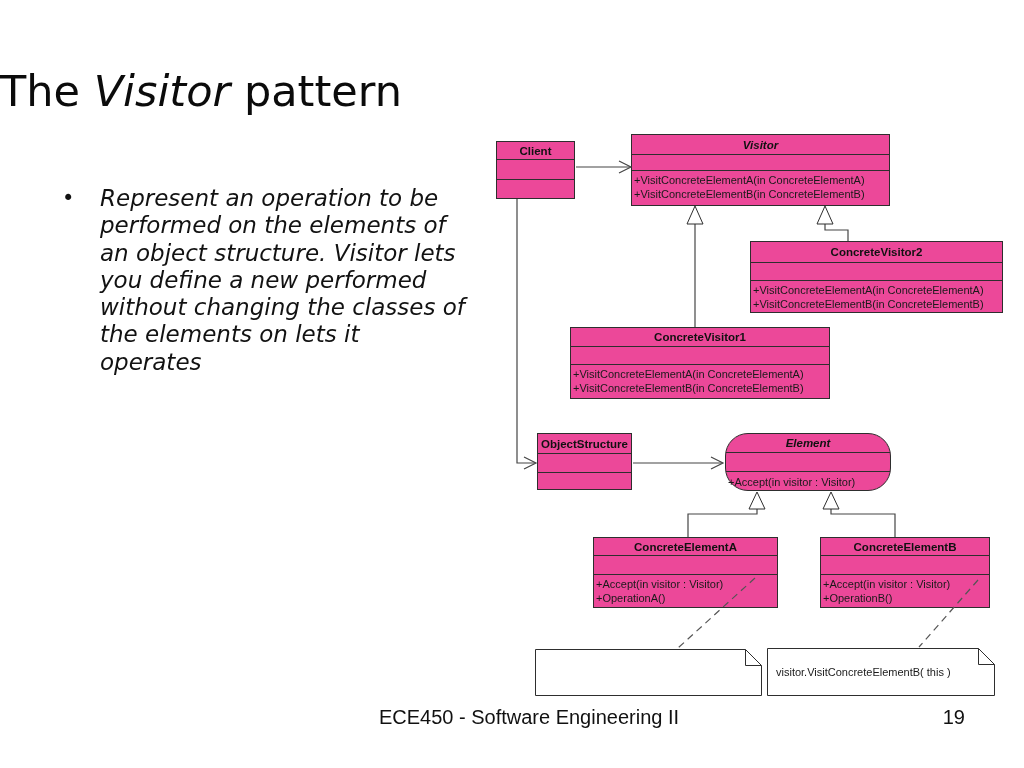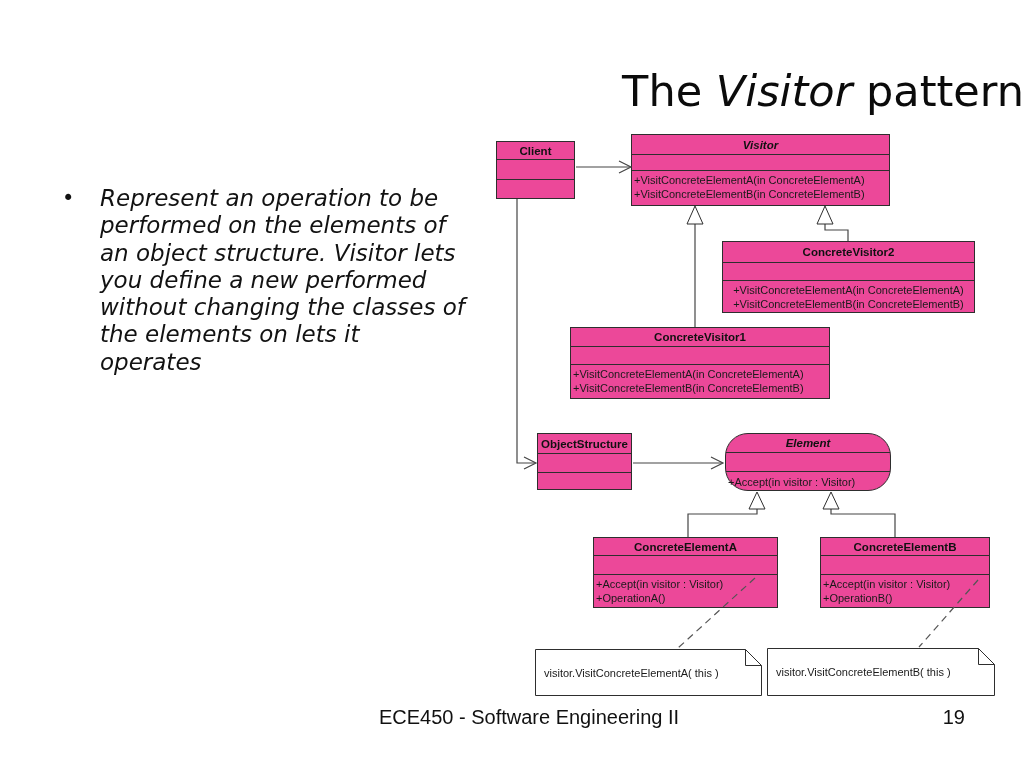--- a/index.html
+++ b/index.html
@@ -1,21 +1,21 @@
 <!DOCTYPE html>
 <html><head>
 <meta charset="utf-8">
 <style>
   * { margin:0; padding:0; box-sizing:border-box; }
   html,body { width:1024px; height:768px; background:#fff; overflow:hidden; }
   #slide { position:absolute; inset:0; width:1024px; height:768px; background:#fff;
            font-family:"Liberation Sans", sans-serif; color:#000; }
 
   
-  #title { position:absolute; top:66px; left:0; right:0; text-align:right;
+  #title { position:absolute; top:66px; left:0; right:0; text-align:left;
            font-family:"DejaVu Sans", sans-serif; font-size:43px; font-weight:400;
            line-height:50px; color:#0b0b0b; }
   #title .em { font-style:italic; }
 
   
   #bullet { position:absolute; top:185px; left:62px; width:420px; display:flex;
             font-family:"DejaVu Sans", sans-serif; font-size:23px; font-style:italic;
             line-height:27.3px; color:#121212; }
   #bullet .marker { width:38px; flex:0 0 38px; font-style:normal; font-size:21px; line-height:27.3px; }
   #bullet .line { white-space:nowrap; }
@@ -73,21 +73,21 @@
 
   <div class="uml-class" style="left:631px;top:134px;width:259px;height:72px;">
     <div class="ttl it" style="height:19px;">Visitor</div>
     <div class="cmp" style="height:16px;"></div>
     <div class="methods">
       <div>+VisitConcreteElementA(in ConcreteElementA)</div>
       <div>+VisitConcreteElementB(in ConcreteElementB)</div>
     </div>
   </div>
 
-  <div class="uml-class" style="left:722px;top:241px;width:253px;height:72px;text-align:center;">
+  <div class="uml-class" style="left:750px;top:241px;width:253px;height:72px;">
     <div class="ttl" style="height:20px;">ConcreteVisitor2</div>
     <div class="cmp" style="height:18px;"></div>
     <div class="methods">
       <div>+VisitConcreteElementA(in ConcreteElementA)</div>
       <div>+VisitConcreteElementB(in ConcreteElementB)</div>
     </div>
   </div>
 
   <div class="uml-class" style="left:570px;top:327px;width:260px;height:72px;">
     <div class="ttl" style="height:18px;">ConcreteVisitor1</div>
@@ -128,21 +128,20 @@
       <div>+Accept(in visitor : Visitor)</div>
       <div>+OperationB()</div>
     </div>
   </div>
 
   <div class="uml-note" style="left:535px;top:649px;width:227px;height:47px;">
     <svg width="227" height="47" viewBox="0 0 227 47">
       <path d="M0.5,0.5 H210.5 L226.5,16.5 V46.5 H0.5 Z" fill="#ffffff" stroke="#2e2e2e" stroke-width="1"></path>
       <path d="M210.5,0.5 V16.5 H226.5" fill="none" stroke="#2e2e2e" stroke-width="1"></path>
     </svg>
-    <span class="txt">visitor.VisitConcreteElementA( this )</span>
   </div>
 
   <div class="uml-note" style="left:767px;top:648px;width:260px;height:48px;">
     <svg width="228" height="48" viewBox="0 0 228 48">
       <path d="M0.5,0.5 H211.5 L227.5,16.5 V47.5 H0.5 Z" fill="#ffffff" stroke="#2e2e2e" stroke-width="1"></path>
       <path d="M211.5,0.5 V16.5 H227.5" fill="none" stroke="#2e2e2e" stroke-width="1"></path>
     </svg>
     <span class="txt">visitor.VisitConcreteElementB( this )</span>
   </div>
 

